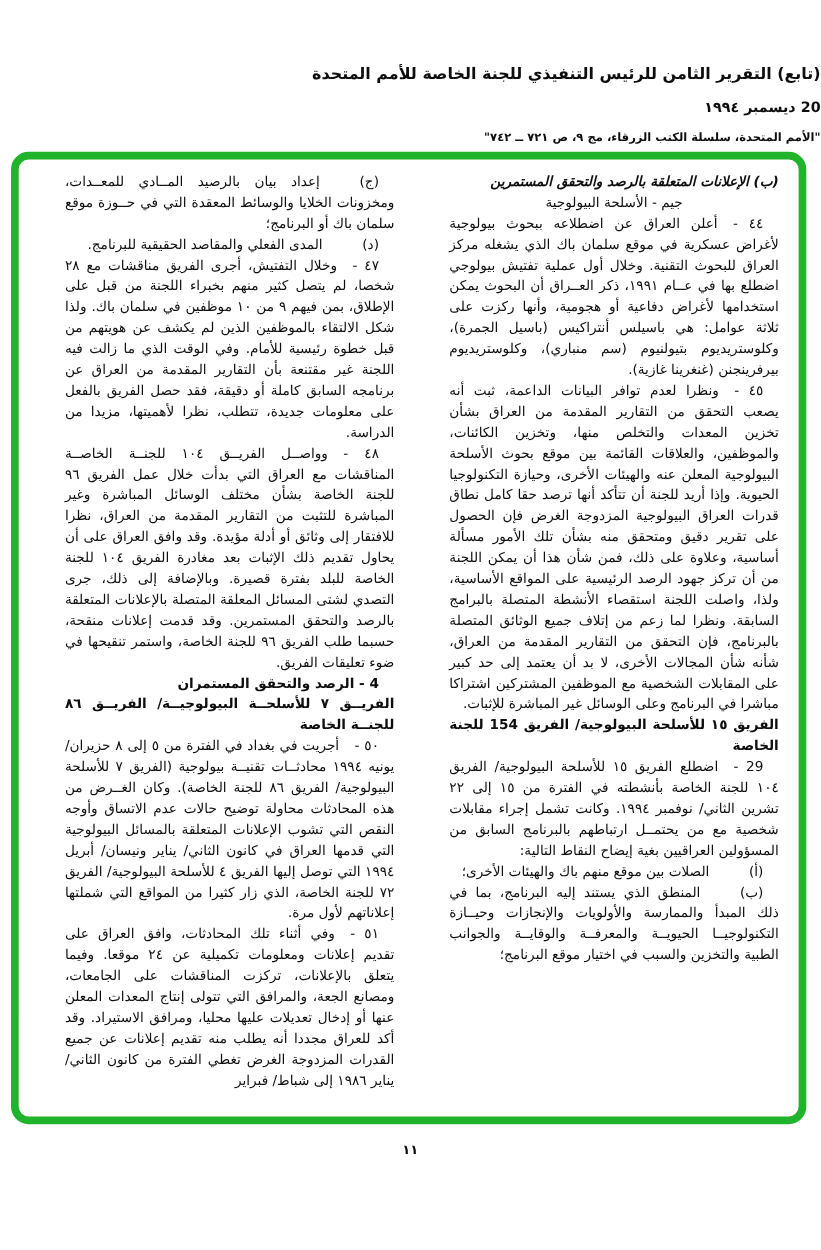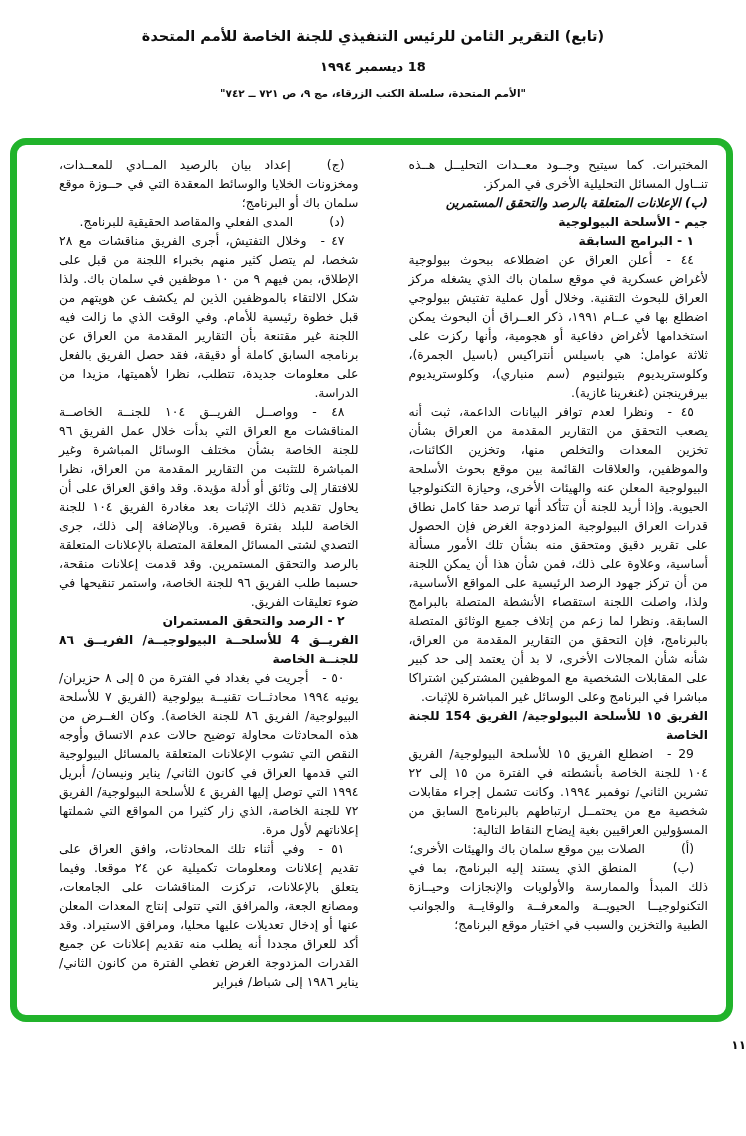--- a/index.html
+++ b/index.html
@@ -6,22 +6,22 @@
   html, body { background: #ffffff; }
   body {
     width: 746px; height: 1136px;
     position: relative;
     font-family: "DejaVu Sans", sans-serif;
     color: #0e0e0e;
     overflow: hidden;
   }
   .doc-header {
     direction: rtl;
-    text-align: center;
-    padding-top: 28px;
+    text-align: right;
+    padding-top: 60px;
   }
   .doc-title { font-size: 14.5px; font-weight: bold; letter-spacing: 0; }
   .doc-date  { font-size: 13px;  font-weight: bold; margin-top: 15px; }
   .doc-cite  { font-size: 10.5px; font-weight: bold; margin-top: 13px; }
 
   .green-box {
     position: absolute;
     left: 10px; top: 138px;
     width: 723px; height: 884px;
     border: 7px solid #21b32b;
@@ -43,61 +43,60 @@
     margin-left: 24px;
   }
   .col p { margin: 0; }
   .para { text-indent: 14px; margin-bottom: 5px; }
   .para.cont { text-indent: 0; }
   .pnum { font-weight: normal; }
   .gap-num { display: inline-block; width: 14px; }
   .gap-tab { display: inline-block; width: 36px; }
   .li { text-indent: 14px; margin-bottom: 5px; }
   .h-b      { font-weight: bold; margin: 15px 0 6px 0; font-style: italic; }
-  .h-center { font-weight: bold; margin: 14px 0 13px 0; }
+  .h-center { font-weight: normal; text-align: center; margin: 14px 0 13px 0; }
   .h-sub    { font-weight: bold; text-indent: 14px; margin: 12px 0 7px 0; }
   .h-team   { font-weight: bold; margin: 16px 0 8px 0; }
   .page-num {
     position: absolute;
     top: 1038px; left: 0;
     width: 100%;
+    text-align: center;
     font-size: 12px; font-weight: bold;
     direction: rtl;
   }
 </style>
 </head>
 <body>
 
 <div class="doc-header">
   <div class="doc-title">(تابع) التقرير الثامن للرئيس التنفيذي للجنة الخاصة للأمم المتحدة</div>
-  <div class="doc-date">18 ديسمبر ١٩٩٤</div>
+  <div class="doc-date">20 ديسمبر ١٩٩٤</div>
   <div class="doc-cite">"الأمم المتحدة، سلسلة الكتب الزرقاء، مج ٩، ص ٧٢١ ــ ٧٤٢"</div>
 </div>
 
 <div class="green-box">
 
   <div class="col">
-    <p class="para cont">المختبرات. كما سيتيح وجــود معــدات التحليــل هــذه تنــاول المسائل التحليلية الأخرى في المركز.</p>
     <p class="h-b">(ب) الإعلانات المتعلقة بالرصد والتحقق المستمرين</p>
     <p class="h-center">جيم - الأسلحة البيولوجية</p>
-    <p class="h-sub">١ - البرامج السابقة</p>
     <p class="para"><span class="pnum">٤٤ -</span><span class="gap-num"></span><span>أعلن العراق عن اضطلاعه ببحوث بيولوجية لأغراض عسكرية في موقع سلمان باك الذي يشغله مركز العراق للبحوث التقنية. وخلال أول عملية تفتيش بيولوجي اضطلع بها في عــام ١٩٩١، ذكر العــراق أن البحوث يمكن استخدامها لأغراض دفاعية أو هجومية، وأنها ركزت على ثلاثة عوامل: هي باسيلس أنتراكيس (باسيل الجمرة)، وكلوستريديوم بتيولنيوم (سم منباري)، وكلوستريديوم بيرفرينجنن (غنغرينا غازية).</span></p>
     <p class="para"><span class="pnum">٤٥ -</span><span class="gap-num"></span><span>ونظرا لعدم توافر البيانات الداعمة، ثبت أنه يصعب التحقق من التقارير المقدمة من العراق بشأن تخزين المعدات والتخلص منها، وتخزين الكائنات، والموظفين، والعلاقات القائمة بين موقع بحوث الأسلحة البيولوجية المعلن عنه والهيئات الأخرى، وحيازة التكنولوجيا الحيوية. وإذا أريد للجنة أن تتأكد أنها ترصد حقا كامل نطاق قدرات العراق البيولوجية المزدوجة الغرض فإن الحصول على تقرير دقيق ومتحقق منه بشأن تلك الأمور مسألة أساسية، وعلاوة على ذلك، فمن شأن هذا أن يمكن اللجنة من أن تركز جهود الرصد الرئيسية على المواقع الأساسية، ولذا، واصلت اللجنة استقصاء الأنشطة المتصلة بالبرامج السابقة. ونظرا لما زعم من إتلاف جميع الوثائق المتصلة بالبرنامج، فإن التحقق من التقارير المقدمة من العراق، شأنه شأن المجالات الأخرى، لا بد أن يعتمد إلى حد كبير على المقابلات الشخصية مع الموظفين المشتركين اشتراكا مباشرا في البرنامج وعلى الوسائل غير المباشرة للإثبات.</span></p>
     <p class="h-team">الفريق ١٥ للأسلحة البيولوجية/ الفريق 154 للجنة الخاصة</p>
     <p class="para"><span class="pnum">29 -</span><span class="gap-num"></span><span>اضطلع الفريق ١٥ للأسلحة البيولوجية/ الفريق ١٠٤ للجنة الخاصة بأنشطته في الفترة من ١٥ إلى ٢٢ تشرين الثاني/ نوفمبر ١٩٩٤. وكانت تشمل إجراء مقابلات شخصية مع من يحتمــل ارتباطهم بالبرنامج السابق من المسؤولين العراقيين بغية إيضاح النقاط التالية:</span></p>
-    <p class="li"><span>(أ)</span><span class="gap-tab"></span><span>الصلات بين موقع سلمان باك والهيئات الأخرى؛</span></p>
+    <p class="li"><span>(أ)</span><span class="gap-tab"></span><span>الصلات بين موقع منهم باك والهيئات الأخرى؛</span></p>
     <p class="li"><span>(ب)</span><span class="gap-tab"></span><span>المنطق الذي يستند إليه البرنامج، بما في ذلك المبدأ والممارسة والأولويات والإنجازات وحيــازة التكنولوجيــا الحيويــة والمعرفــة والوقايــة والجوانب الطبية والتخزين والسبب في اختيار موقع البرنامج؛</span></p>
   </div>
 
   <div class="col">
     <p class="li"><span>(ج)</span><span class="gap-tab"></span><span>إعداد بيان بالرصيد المــادي للمعــدات، ومخزونات الخلايا والوسائط المعقدة التي في حــوزة موقع سلمان باك أو البرنامج؛</span></p>
     <p class="li"><span>(د)</span><span class="gap-tab"></span><span>المدى الفعلي والمقاصد الحقيقية للبرنامج.</span></p>
     <p class="para"><span class="pnum">٤٧ -</span><span class="gap-num"></span><span>وخلال التفتيش، أجرى الفريق مناقشات مع ٢٨ شخصا، لم يتصل كثير منهم بخبراء اللجنة من قبل على الإطلاق، بمن فيهم ٩ من ١٠ موظفين في سلمان باك. ولذا شكل الالتقاء بالموظفين الذين لم يكشف عن هويتهم من قبل خطوة رئيسية للأمام. وفي الوقت الذي ما زالت فيه اللجنة غير مقتنعة بأن التقارير المقدمة من العراق عن برنامجه السابق كاملة أو دقيقة، فقد حصل الفريق بالفعل على معلومات جديدة، تتطلب، نظرا لأهميتها، مزيدا من الدراسة.</span></p>
     <p class="para"><span class="pnum">٤٨ -</span><span class="gap-num"></span><span>وواصــل الفريــق ١٠٤ للجنــة الخاصــة المناقشات مع العراق التي بدأت خلال عمل الفريق ٩٦ للجنة الخاصة بشأن مختلف الوسائل المباشرة وغير المباشرة للتثبت من التقارير المقدمة من العراق، نظرا للافتقار إلى وثائق أو أدلة مؤيدة. وقد وافق العراق على أن يحاول تقديم ذلك الإثبات بعد مغادرة الفريق ١٠٤ للجنة الخاصة للبلد بفترة قصيرة. وبالإضافة إلى ذلك، جرى التصدي لشتى المسائل المعلقة المتصلة بالإعلانات المتعلقة بالرصد والتحقق المستمرين. وقد قدمت إعلانات منقحة، حسبما طلب الفريق ٩٦ للجنة الخاصة، واستمر تنقيحها في ضوء تعليقات الفريق.</span></p>
-    <p class="h-sub">٢ - الرصد والتحقق المستمران</p>
-    <p class="h-team">الفريــق 4 للأسلحــة البيولوجيــة/ الفريــق ٨٦ للجنــة الخاصة</p>
+    <p class="h-sub">4 - الرصد والتحقق المستمران</p>
+    <p class="h-team">الفريــق ٧ للأسلحــة البيولوجيــة/ الفريــق ٨٦ للجنــة الخاصة</p>
     <p class="para"><span class="pnum">٥٠ -</span><span class="gap-num"></span><span>أجريت في بغداد في الفترة من ٥ إلى ٨ حزيران/ يونيه ١٩٩٤ محادثــات تقنيــة بيولوجية (الفريق ٧ للأسلحة البيولوجية/ الفريق ٨٦ للجنة الخاصة). وكان الغــرض من هذه المحادثات محاولة توضيح حالات عدم الاتساق وأوجه النقص التي تشوب الإعلانات المتعلقة بالمسائل البيولوجية التي قدمها العراق في كانون الثاني/ يناير ونيسان/ أبريل ١٩٩٤ التي توصل إليها الفريق ٤ للأسلحة البيولوجية/ الفريق ٧٢ للجنة الخاصة، الذي زار كثيرا من المواقع التي شملتها إعلاناتهم لأول مرة.</span></p>
     <p class="para"><span class="pnum">٥١ -</span><span class="gap-num"></span><span>وفي أثناء تلك المحادثات، وافق العراق على تقديم إعلانات ومعلومات تكميلية عن ٢٤ موقعا. وفيما يتعلق بالإعلانات، تركزت المناقشات على الجامعات، ومصانع الجعة، والمرافق التي تتولى إنتاج المعدات المعلن عنها أو إدخال تعديلات عليها محليا، ومرافق الاستيراد. وقد أكد للعراق مجددا أنه يطلب منه تقديم إعلانات عن جميع القدرات المزدوجة الغرض تغطي الفترة من كانون الثاني/ يناير ١٩٨٦ إلى شباط/ فبراير</span></p>
   </div>
 
 </div>
 
 <div class="page-num">١١</div>
 
 </body></html>

